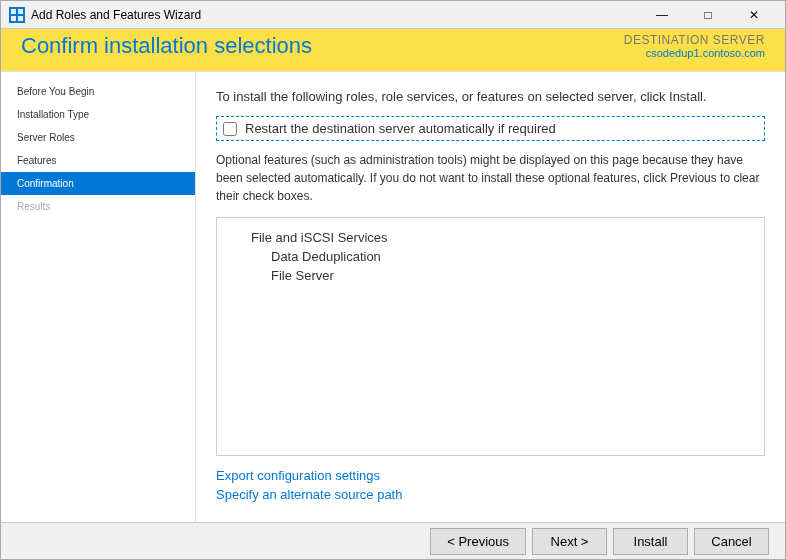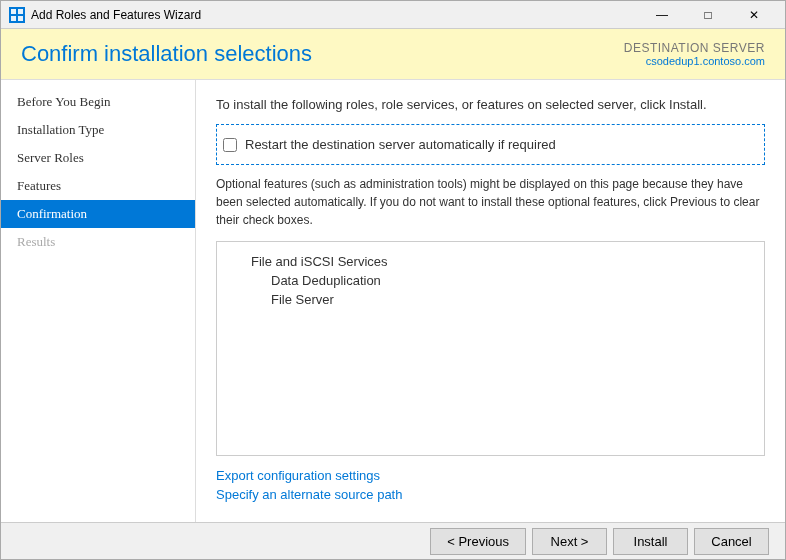--- a/index.html
+++ b/index.html
@@ -60,22 +60,22 @@
       cursor: pointer;
       display: flex;
       align-items: center;
       justify-content: center;
       font-size: 12px;
       color: #000;
     }
 
     
     .header {
-      background: #fef9c3;
-      padding: 12px 20px 12px 20px;
+      background: #fde047;
+      padding: 4px 20px 12px 20px;
       border-bottom: 1px solid #ddd;
       display: flex;
       justify-content: space-between;
       align-items: flex-start;
       flex-shrink: 0;
     }
     .header-title {
       font-size: 22px;
       font-weight: 300;
       color: #0078d7;
@@ -108,23 +108,22 @@
       width: 195px;
       background: #fff;
       border-right: 1px solid #ddd;
       padding: 8px 0;
       flex-shrink: 0;
     }
     .sidebar-item {
       padding: 6px 16px;
       cursor: pointer;
       color: #333;
-      font-size: 13px;
+      font-size: 10px;
       white-space: nowrap;
-      font-family: Liberation Serif, serif;
     }
     .sidebar-item.active {
       background: #0078d7;
       color: #fff;
     }
     .sidebar-item.disabled {
       color: #aaa;
       cursor: default;
     }
 
@@ -143,21 +142,21 @@
       font-size: 13px;
       line-height: 1.4;
     }
 
     
     .restart-row {
       display: flex;
       align-items: center;
       margin-bottom: 10px;
       border: 1px dashed #0078d7;
-      padding: 12px 6px;
+      padding: 4px 6px;
       width: 100%;
     }
     .restart-row input[type="checkbox"] {
       margin-right: 8px;
       width: 14px;
       height: 14px;
       flex-shrink: 0;
     }
     .restart-label {
       font-size: 13px;

